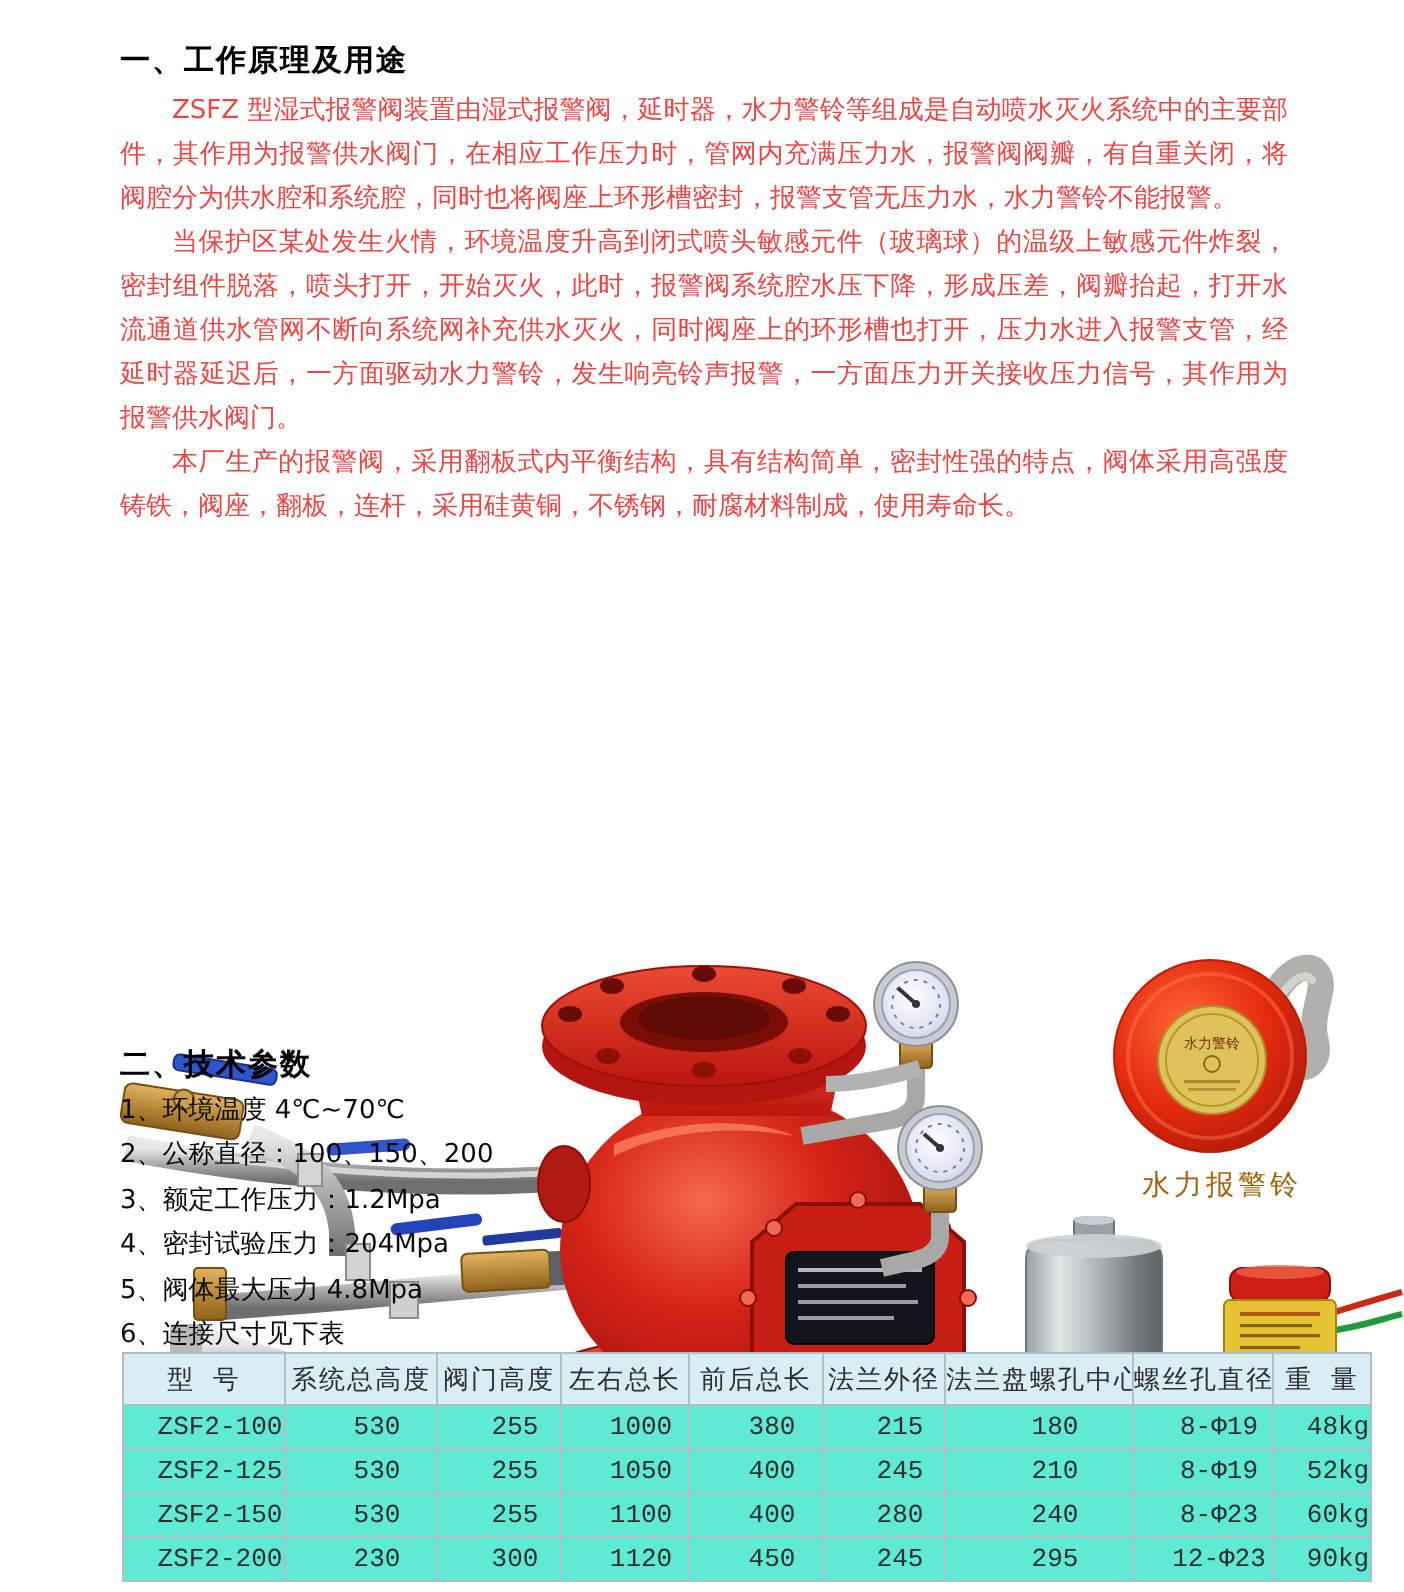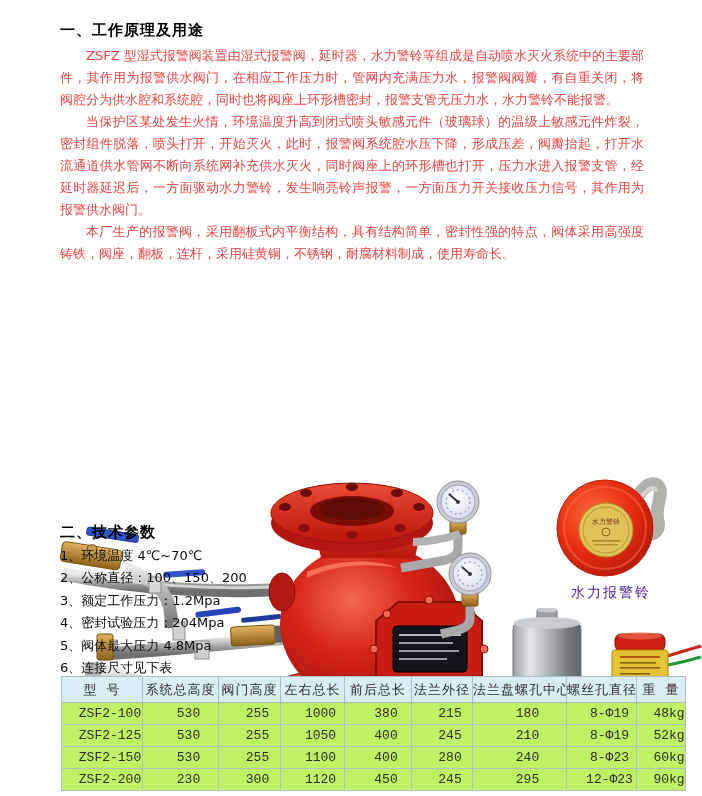--- a/index.html
+++ b/index.html
@@ -9,36 +9,36 @@
   .h1{position:absolute;left:60px;font-size:15px;font-weight:bold;color:#000;letter-spacing:1px;}
   #sec1-heading{top:21px;}
   #sec2-heading{top:523px;}
 
   #paragraphs{position:absolute;left:60px;top:45px;width:584px;font-size:13px;line-height:22px;
     text-align:justify;color:#ef4444;}
   #paragraphs p{margin:0;text-indent:2em;}
 
   #figures{position:absolute;left:0;top:236px;width:634px;height:282px;}
   .fig{position:absolute;}
-  .caption{position:absolute;font-size:14px;color:#4c1d95;letter-spacing:2px;white-space:nowrap;}
+  .caption{position:absolute;font-size:14px;color:#a16207;letter-spacing:2px;white-space:nowrap;}
   #valve-caption{left:311px;top:488px;}
   #bell-caption{left:571px;top:348px;}
   #delay-caption{left:522px;top:488px;}
   #switch-caption{left:604px;top:488px;}
 
   #params{position:absolute;left:60px;top:545px;font-size:13px;line-height:22.4px;color:#0a0a0a;}
   #params div{white-space:nowrap;}
 
   #spec-table{position:absolute;left:61px;top:676px;width:624px;border-collapse:collapse;
     font-size:13px;color:#2e2e2e;table-layout:fixed;}
   #spec-table th,#spec-table td{border:1px solid #aebfc7;text-align:center;padding:0;
     overflow:hidden;white-space:nowrap;}
   #spec-table{border:1px solid #93a2aa;font-family:Liberation Mono, monospace;}
   #spec-table th{background:#d9edf5;font-weight:normal;height:25px;letter-spacing:1px;}
-  #spec-table td{background:#bef264;height:21px;padding-left:16px;}
+  #spec-table td{background:#5eead4;height:21px;padding-left:16px;}
 </style>
 </head>
 <body>
 
 <div id="page">
 
   <div id="sec1-heading" class="h1">一、工作原理及用途</div>
 
   <div id="paragraphs">
     <p>ZSFZ 型湿式报警阀装置由湿式报警阀，延时器，水力警铃等组成是自动喷水灭火系统中的主要部件，其作用为报警供水阀门，在相应工作压力时，管网内充满压力水，报警阀阀瓣，有自重关闭，将阀腔分为供水腔和系统腔，同时也将阀座上环形槽密封，报警支管无压力水，水力警铃不能报警。</p>

